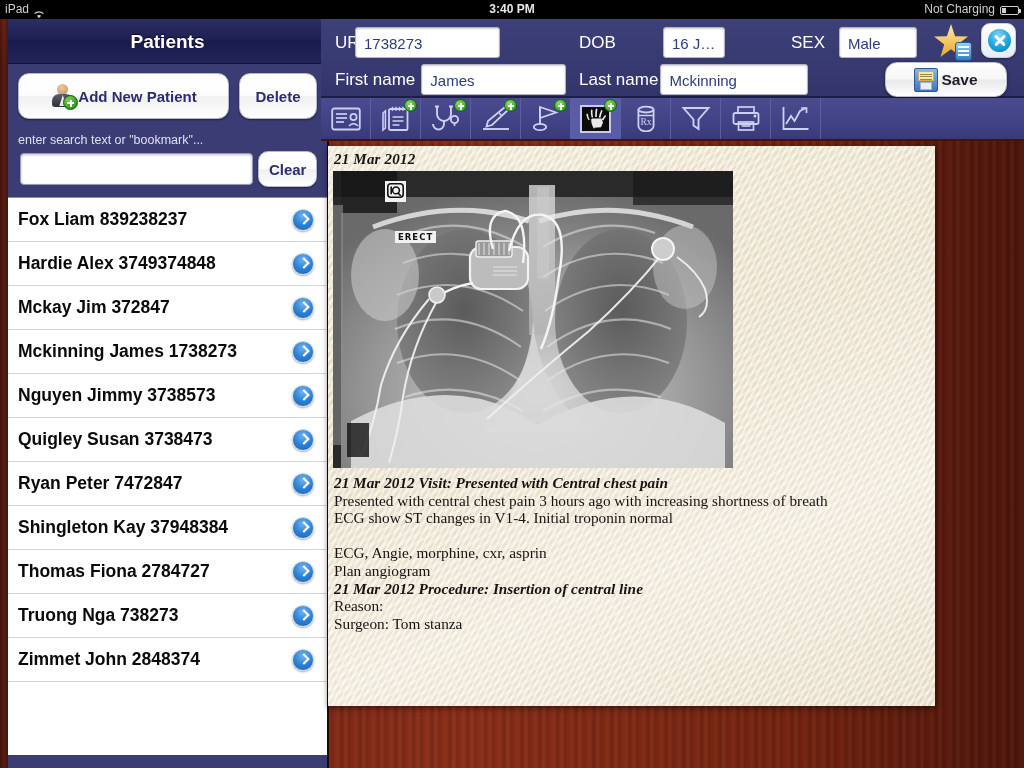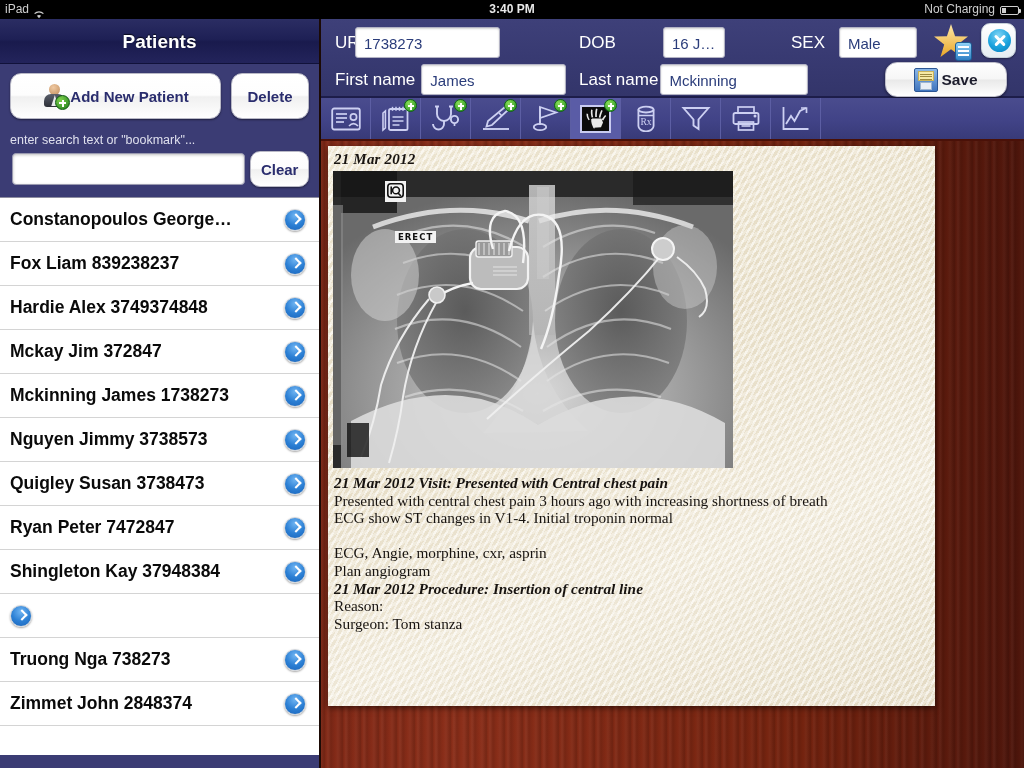--- a/index.html
+++ b/index.html
@@ -31,21 +31,21 @@
       repeating-linear-gradient(90deg,
         rgba(0,0,0,0.16) 0px, rgba(0,0,0,0) 2px, rgba(255,255,255,0.045) 4px,
         rgba(0,0,0,0.10) 7px, rgba(0,0,0,0) 11px, rgba(255,255,255,0.03) 14px,
         rgba(0,0,0,0.13) 18px),
       linear-gradient(180deg,#5d1b0f 0%, #76251400 6%),
       linear-gradient(90deg,#4e160c 0%, #762314 12%, #8a2e19 45%, #74230f 78%, #4d150b 100%);
   }
 
   
   .sidebar {
-    position:absolute; top:19px; left:0; width:321px; height:749px;
+    position:absolute; top:19px; left:8px; width:321px; height:749px;
     background:#3b3c74;
     border-right:2px solid #1b0a05;
     overflow:hidden;
   }
   .sb-title {
     height:45px; line-height:45px; text-align:center;
     color:#fff; font-size:19px; font-weight:bold;
     background:linear-gradient(180deg,#2b2d63 0%, #1e2055 46%, #191a4d 52%, #23245b 100%);
     border-bottom:1px solid #11123a;
     text-shadow:0 -1px 1px rgba(0,0,0,0.7);
@@ -257,24 +257,20 @@
     <div class="sb-searchlabel">enter search text or "bookmark"...</div>
     <div class="sb-searchrow">
       <input class="sb-input" type="text" value="" style="">
       <div class="btn-white btn-clear">
         <span>Clear</span>
       </div>
     </div>
 
     <div class="plist" id="patient-list">
         <div class="prow">
-          <span class="prow-label">Constanopoulos George…</span>
-          <span class="disclose"></span>
-        </div>
-        <div class="prow">
           <span class="prow-label">Fox Liam 839238237</span>
           <span class="disclose"></span>
         </div>
         <div class="prow">
           <span class="prow-label">Hardie Alex 3749374848</span>
           <span class="disclose"></span>
         </div>
         <div class="prow">
           <span class="prow-label">Mckay Jim 372847</span>
           <span class="disclose"></span>
@@ -293,20 +289,21 @@
         </div>
         <div class="prow">
           <span class="prow-label">Ryan Peter 7472847</span>
           <span class="disclose"></span>
         </div>
         <div class="prow">
           <span class="prow-label">Shingleton Kay 37948384</span>
           <span class="disclose"></span>
         </div>
         <div class="prow">
+          <span class="prow-label">Thomas Fiona 2784727</span>
           <span class="disclose"></span>
         </div>
         <div class="prow">
           <span class="prow-label">Truong Nga 738273</span>
           <span class="disclose"></span>
         </div>
         <div class="prow">
           <span class="prow-label">Zimmet John 2848374</span>
           <span class="disclose"></span>
         </div>

